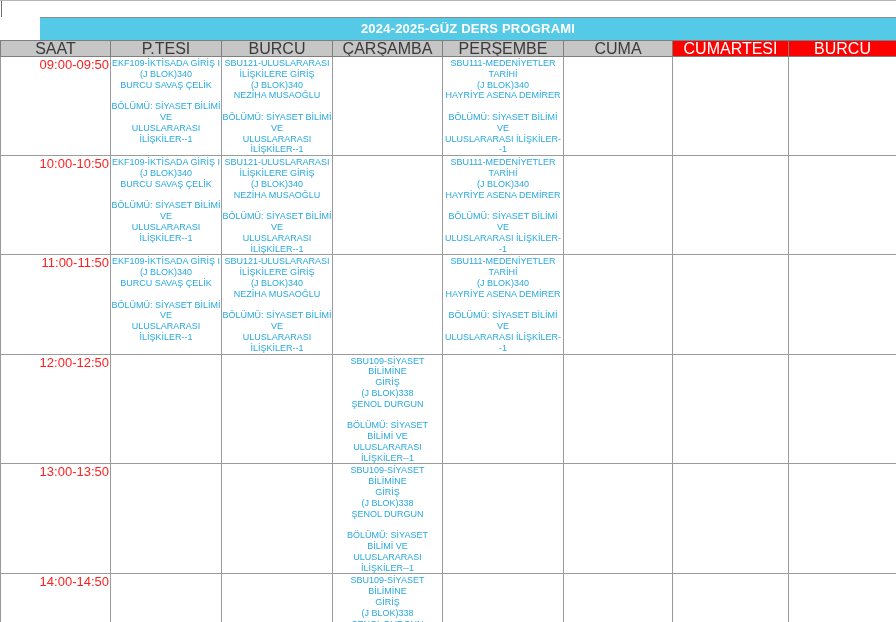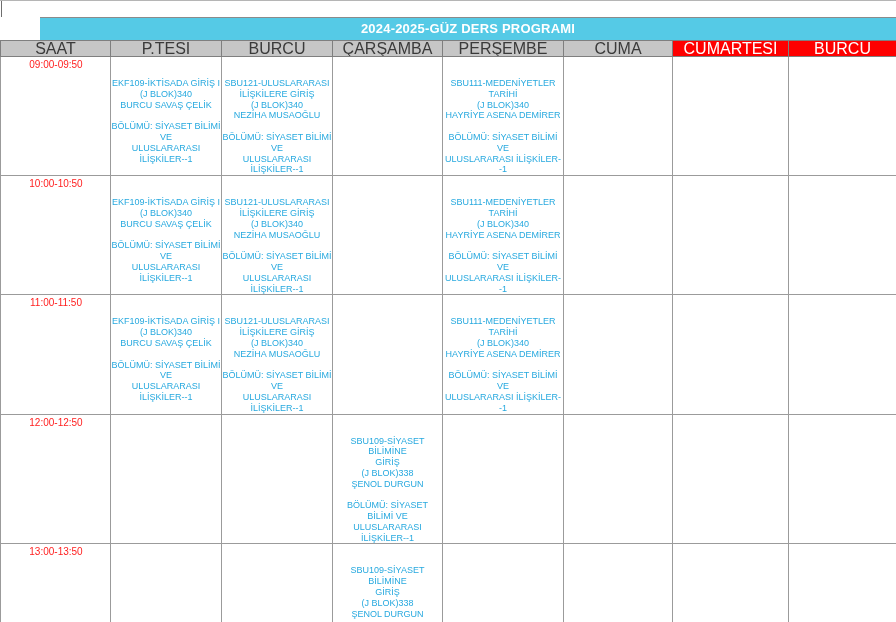--- a/index.html
+++ b/index.html
@@ -25,26 +25,26 @@
   table{border-collapse:collapse;table-layout:fixed;width:896px;}
   th,td{border:1px solid var(--grid);padding:0;vertical-align:top;overflow:hidden;}
   thead th{
     background:var(--header_bg);color:var(--header_text);
     font-size:16px;font-weight:normal;height:15px;line-height:15px;
     border-color:var(--outer);text-align:center;
   }
   thead th.weekend{background:var(--weekend_bg);color:var(--weekend_text);margin-left:21px;}
   tr.class{height:77px;}
   td.time{
-    color:var(--time_color);font-size:10px;line-height:13px;
-    padding:1px 1px 0 2px;white-space:nowrap;background:#fff;text-align:center;
+    color:var(--time_color);font-size:13px;line-height:13px;
+    padding:1px 1px 0 2px;white-space:nowrap;background:#fff;text-align:right;
   }
   .course{
     color:var(--course_color);font-size:9px;line-height:10.8px;
-    text-align:center;white-space:pre-line;padding-top:1px;margin-top:20px;
+    text-align:center;white-space:pre-line;padding-top:1px;
   }
 </style>
 </head>
 <body>
 
 <div class="sheet">
   <div class="top-strip">
     <div class="corner-tick"></div>
   </div>
   <div class="title-bar">2024-2025-GÜZ DERS PROGRAMI</div>

